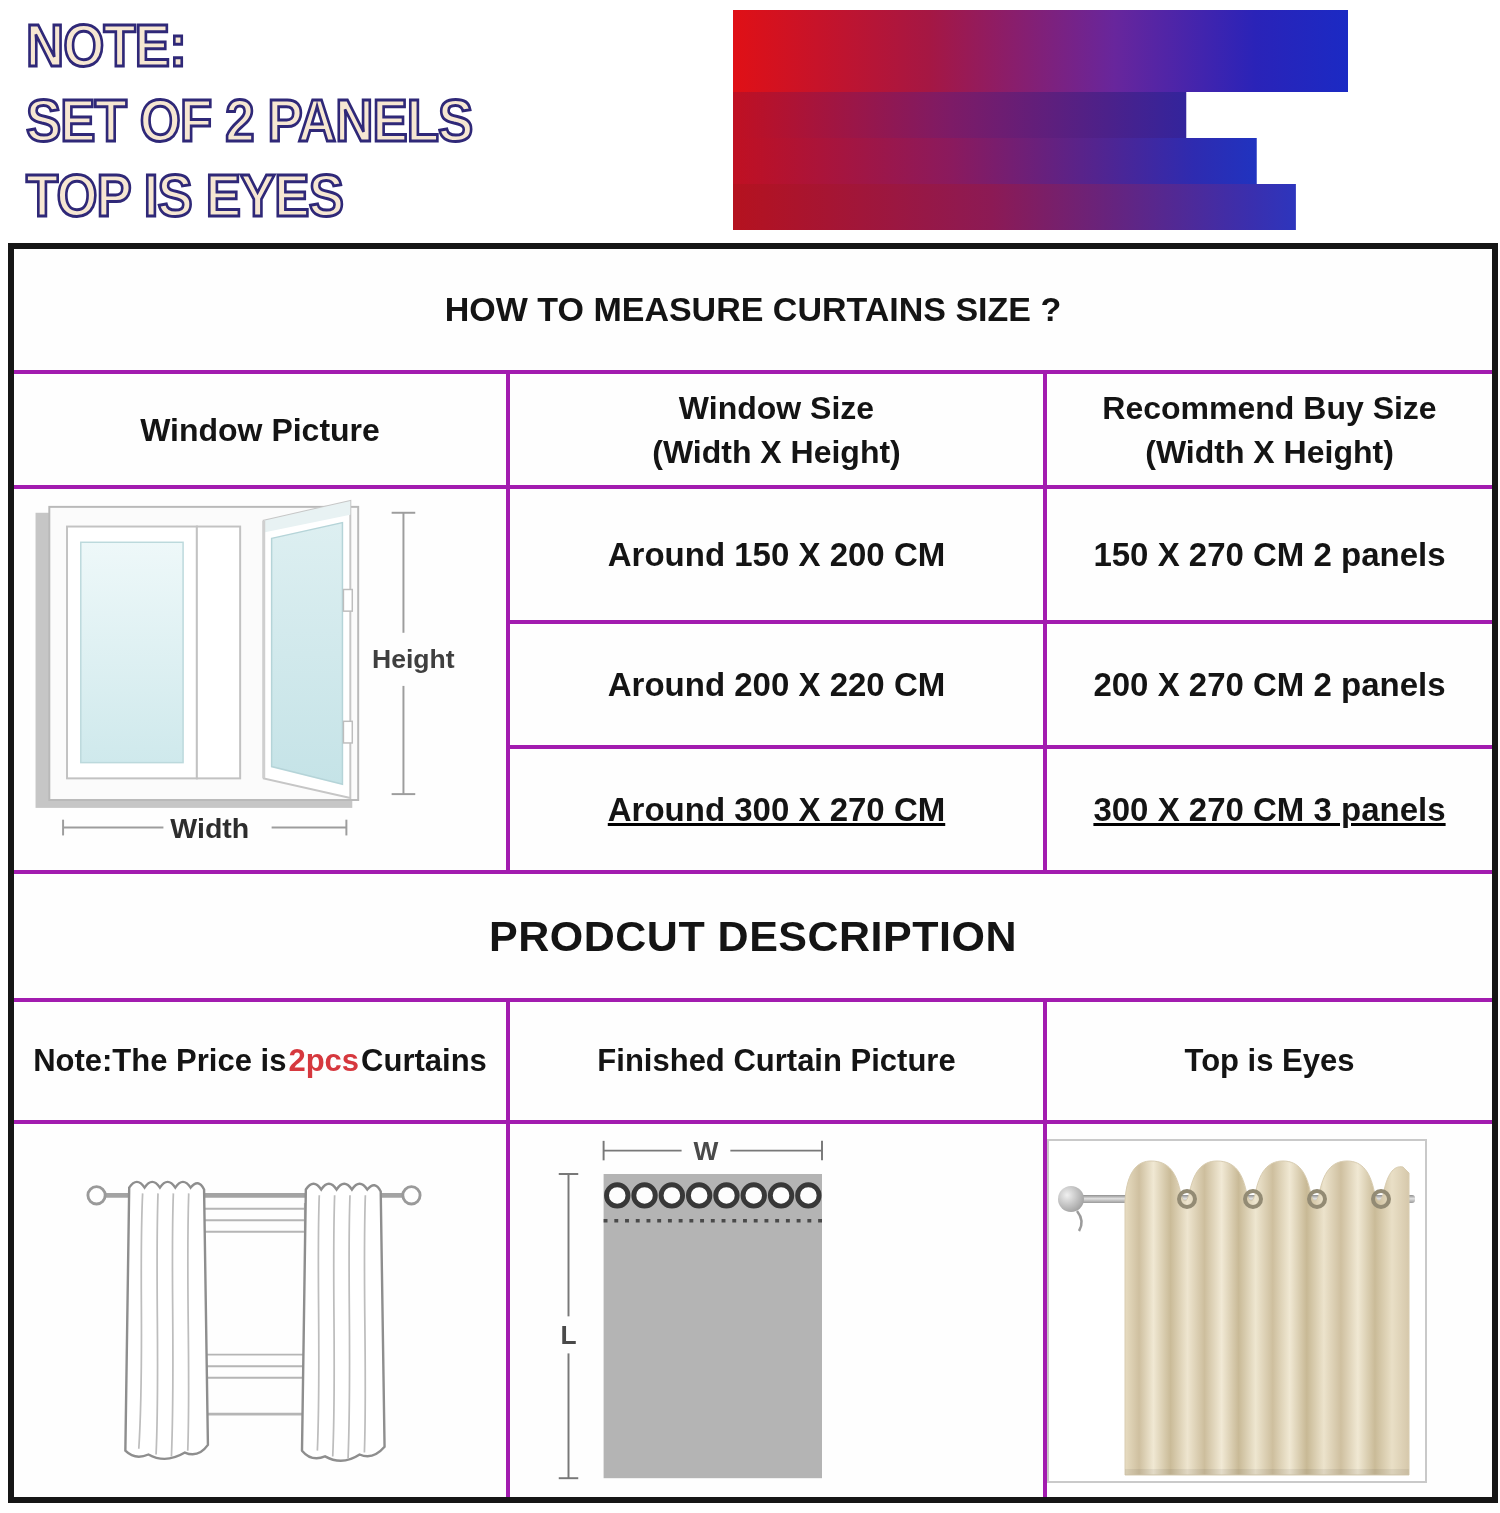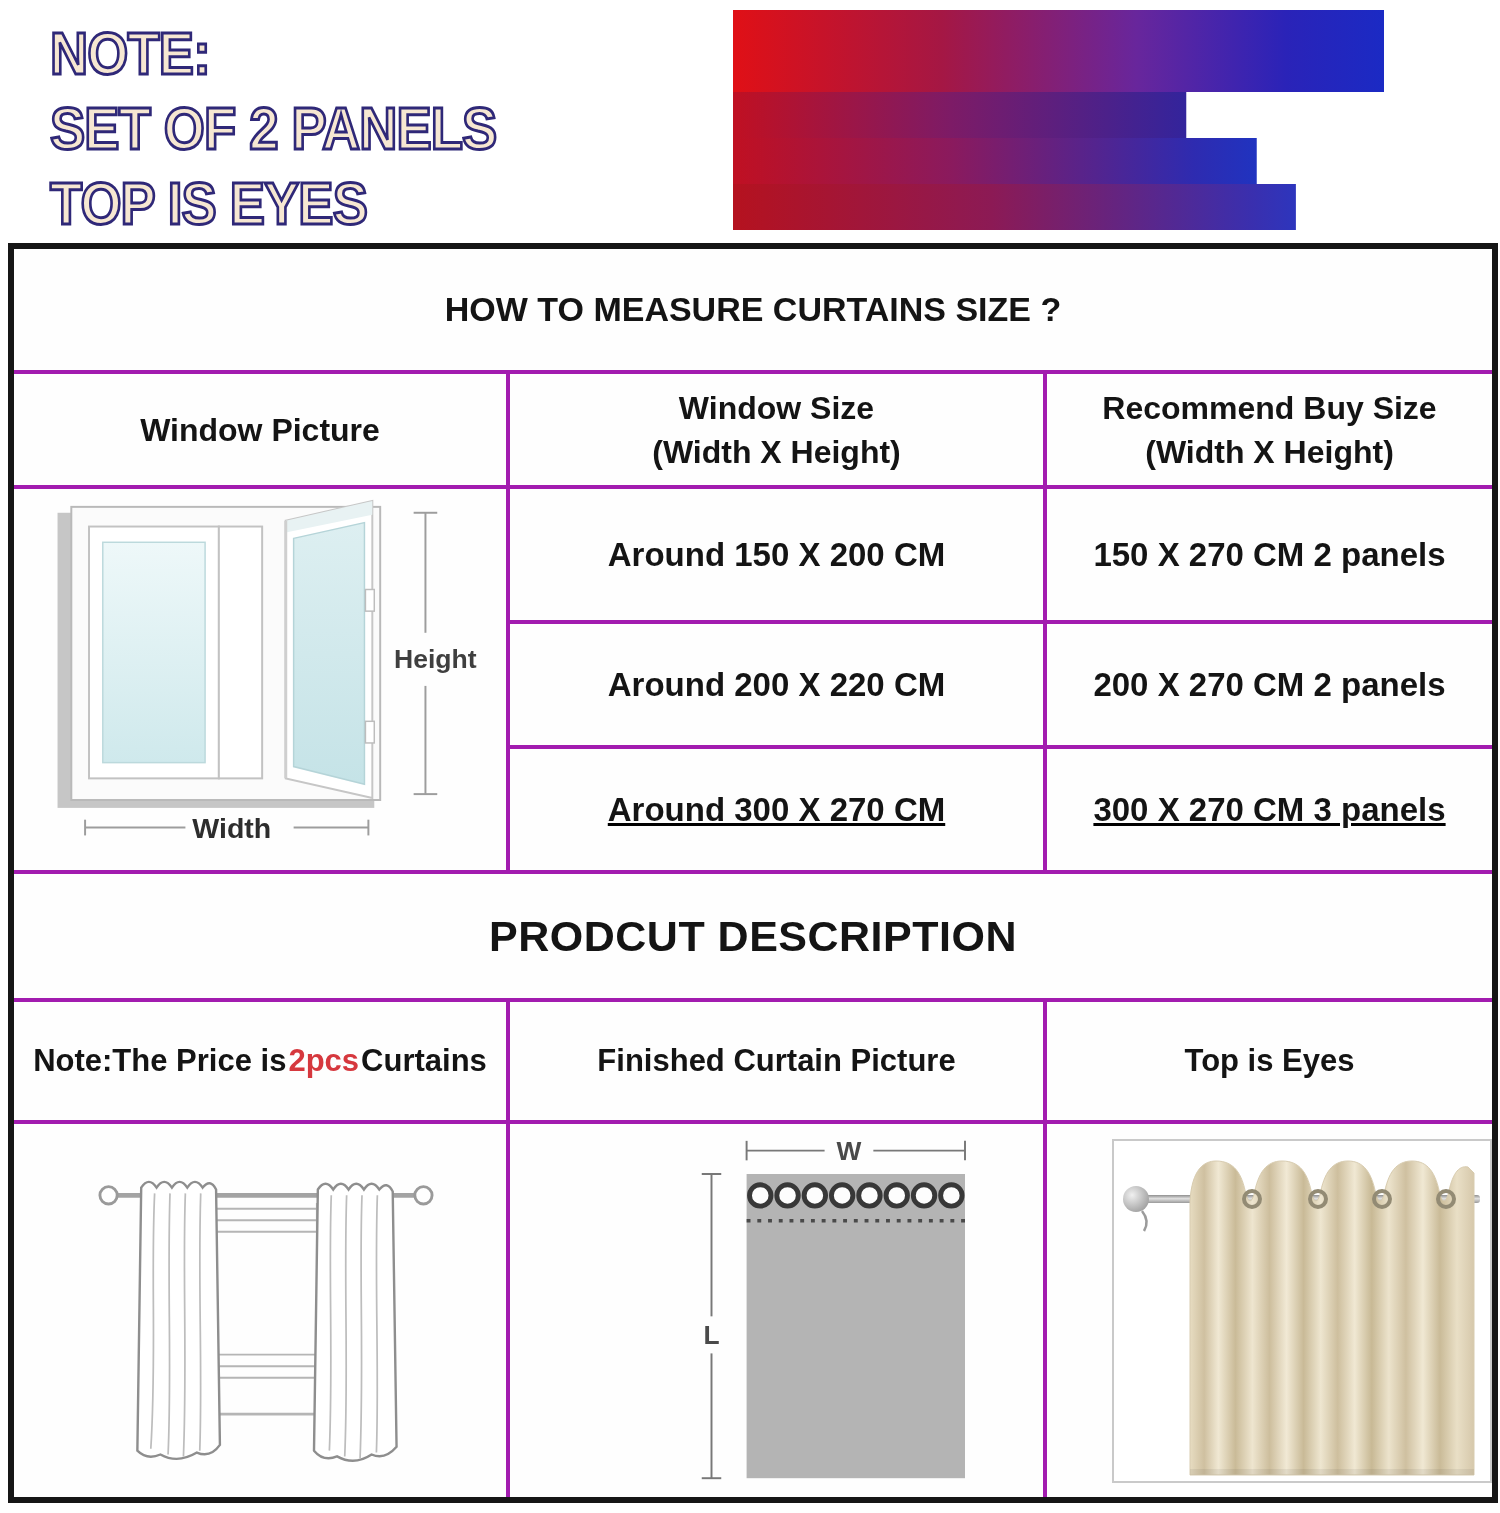--- a/index.html
+++ b/index.html
@@ -1,19 +1,19 @@
 <!DOCTYPE html>
 <html><head>
 <meta charset="utf-8">
 <style>
   html,body{margin:0;padding:0;background:#ffffff;}
   body{width:1500px;height:1513px;position:relative;font-family:"Liberation Sans",sans-serif;overflow:hidden;}
 
   
-  .note-block{position:absolute;left:26px;top:16px;margin-left:24px;}
+  .note-block{position:absolute;left:26px;top:8px;}
   .outline-line{
     font-size:60px;font-weight:800;letter-spacing:-1px;line-height:75px;
     color:#f6e7d2;-webkit-text-stroke:3px #2f2878;
     transform:scaleX(.88);transform-origin:left center;white-space:nowrap;
   }
 
   
   .right-block{position:absolute;left:733px;top:10px;width:770px;}
   .grad{ -webkit-background-clip:text;background-clip:text;color:transparent;display:inline-block;white-space:nowrap;}
   .big-title{
@@ -38,37 +38,37 @@
   tr.r-title{height:126px;} tr.r-head{height:115px;}
   tr.r-d1{height:135px;} tr.r-d2{height:125px;} tr.r-d3{height:125px;text-decoration:underline;}
   tr.r-desc{height:128px;} tr.r-lab{height:122px;} tr.r-img{height:378px;}
 
   .t-title{font-size:34px;font-weight:700;}
   .t-head{font-size:32px;font-weight:700;line-height:44px;}
   .t-size{font-size:33px;font-weight:700;}
   .t-desc{font-size:43px;font-weight:700;letter-spacing:.5px;}
   .t-lab{font-size:31px;font-weight:700;white-space:nowrap;}
   .red-hl{color:#d6383e;margin:0 2px;text-align:right;}
-  .cell-center{display:flex;align-items:center;justify-content:flex-end;width:100%;height:100%;}
+  .cell-center{display:flex;align-items:center;justify-content:flex-start;width:100%;height:100%;}
 
   svg text{font-family:"Liberation Sans",sans-serif;}
 </style>
 </head>
 <body>
 
 <div>
 
   <div class="note-block">
     <div class="outline-line">NOTE:</div>
     <div class="outline-line">SET OF 2 PANELS</div>
     <div class="outline-line">TOP IS EYES</div>
   </div>
 
   <div class="right-block">
-    <span class="grad big-title">Without curtains rod</span><br>
+    <span class="grad big-title">Without curtain rod</span><br>
     <span class="grad sub-note g1">Note: Don't accept customization</span><br>
     <span class="grad sub-note g2">All curtains height is about 260-270cm</span><br>
     <span class="grad sub-note g3">it will be ± 5cm error due to the lock edge</span>
   </div>
 
   <table class="spec">
     <colgroup>
         <col class="c1">
         <col class="c2">
         <col class="c3">

